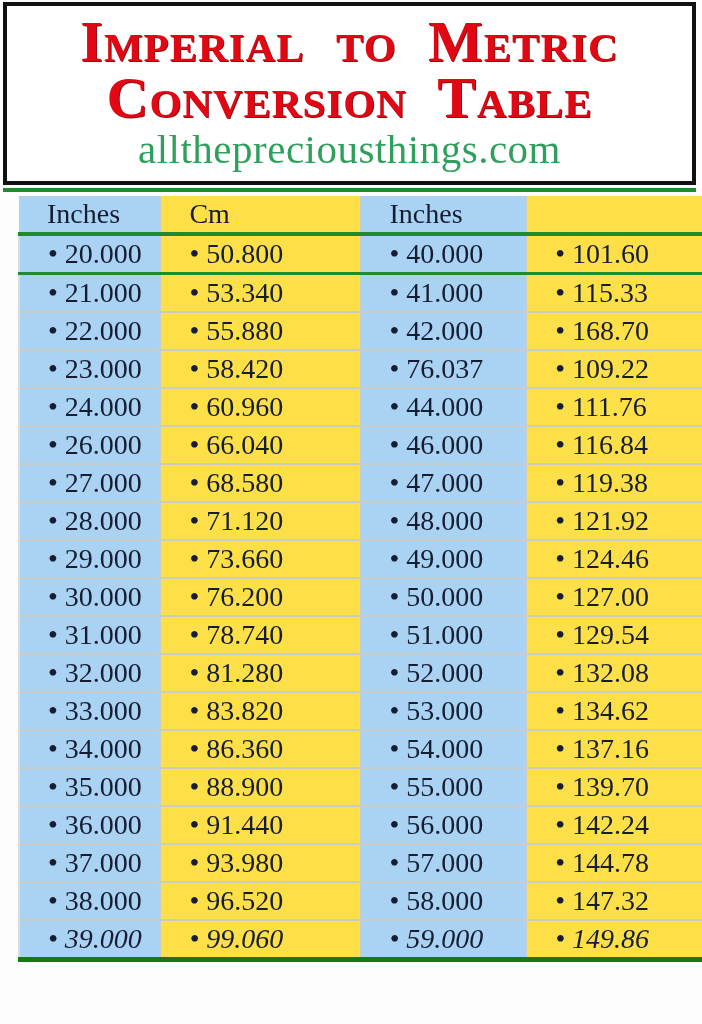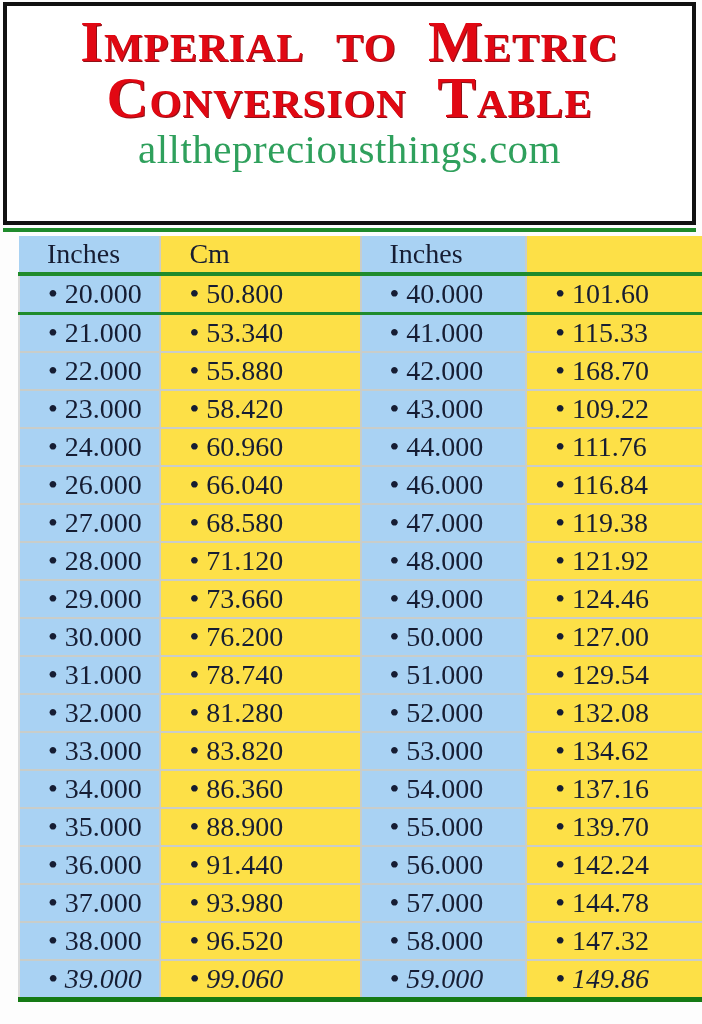--- a/index.html
+++ b/index.html
@@ -14,21 +14,21 @@
   }
   * { margin: 0; padding: 0; box-sizing: border-box; }
   html, body {
     width: 702px; height: 1024px;
     background: #fdfdfd;
     font-family: "Liberation Serif", "DejaVu Serif", serif;
     overflow: hidden;
   }
   .header-box {
     margin: 2px 6px 0 3px;
-    height: 223px;
+    height: 183px;
     background: #ffffff;
     border: 4px solid var(--border-black);
     text-align: center;
     padding-top: 8px;
   }
   .title-line {
     font-variant: small-caps;
     font-weight: bold;
     color: var(--title-red);
     font-size: 58px;
@@ -121,21 +121,21 @@
       </tr>
       <tr>
         <td class="blue-cell">• 22.000</td>
         <td class="white-cell">• 55.880</td>
         <td class="blue-cell">• 42.000</td>
         <td class="white-cell">• 168.70</td>
       </tr>
       <tr>
         <td class="blue-cell">• 23.000</td>
         <td class="white-cell">• 58.420</td>
-        <td class="blue-cell">• 43.000</td>
+        <td class="blue-cell">• 76.037</td>
         <td class="white-cell">• 109.22</td>
       </tr>
       <tr>
         <td class="blue-cell">• 24.000</td>
         <td class="white-cell">• 60.960</td>
         <td class="blue-cell">• 44.000</td>
         <td class="white-cell">• 111.76</td>
       </tr>
       <tr>
         <td class="blue-cell">• 26.000</td>

